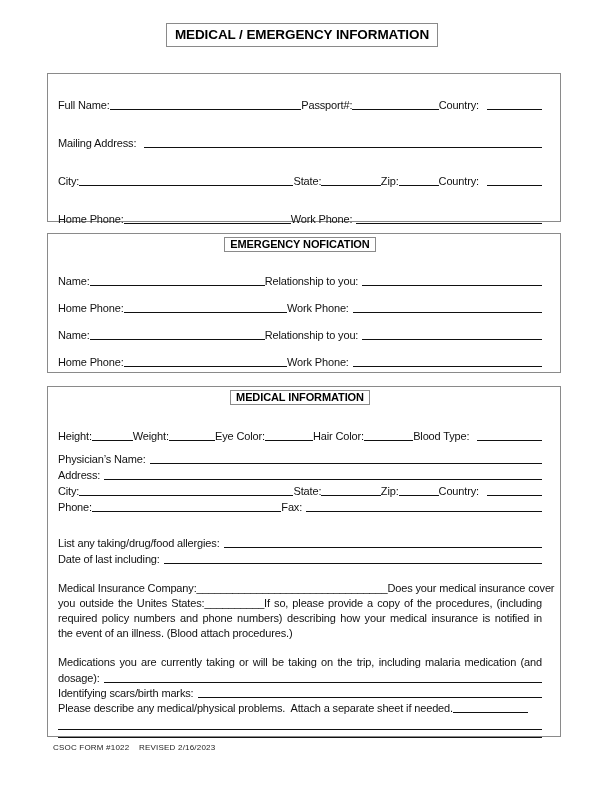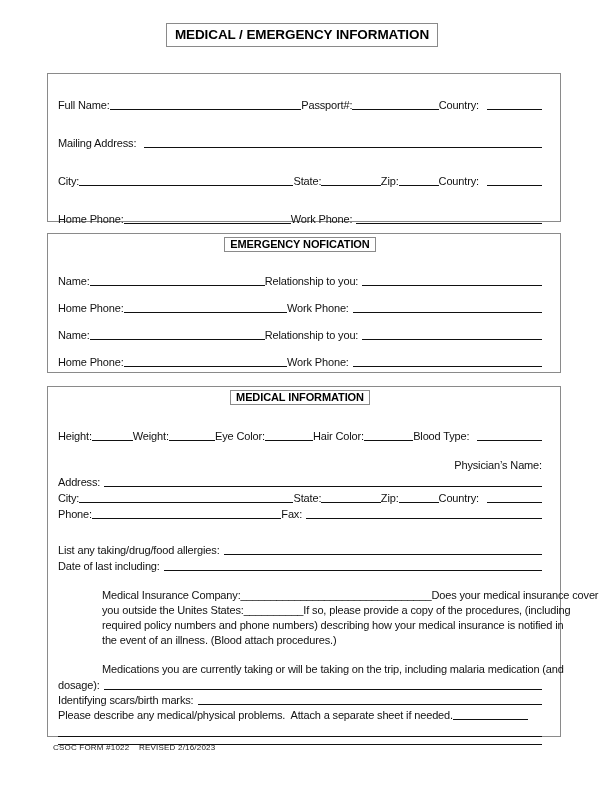--- a/index.html
+++ b/index.html
@@ -35,42 +35,42 @@
     display:inline-block;border:1px solid #8a8a8a;
     padding:0px 5px 1px 5px;
     font-weight:bold;font-size:11px;color:#000;
     letter-spacing:-0.1px;
   }
   .row{display:flex;height:17px;min-width:0;}
   .row15{height:15px;}
   .mt13{margin-top:21px;}
   .mt17{margin-top:17px;}
   .mt10{margin-top:10px;}
-  .mt9{margin-top:15px;flex-direction:column;}
+  .mt9{margin-top:8px;}
   .mt15{margin-top:15px;}
   .mt14{margin-top:14px;}
   .mt3{margin-top:3px;}
   .mt1{margin-top:1px;text-align:center;}
   .lbl{
     white-space:pre;
     flex:0 0 auto;
     align-self:flex-end;
     line-height:14px;
     letter-spacing:-0.15px;
   }
   .fill{
     border-bottom:1px solid #111;
     align-self:flex-end;
     height:4px;
     margin-bottom:2px;
     min-width:0;
   }
   .gap{flex:0 0 auto;align-self:flex-end;}
   .g4{width:4px;} .g8{width:8px;} .g10{width:10px;}
-  .para{letter-spacing:-0.15px;margin-left:44px;}
+  .para{letter-spacing:-0.15px;}
   .pline{
     display:block;height:15px;line-height:15px;
     white-space:nowrap;
     text-align:justify;
     text-align-last:justify;
   }
   .pline-last{
     display:block;height:15px;line-height:15px;
     white-space:nowrap;text-align:left;text-align-last:left;
   }

